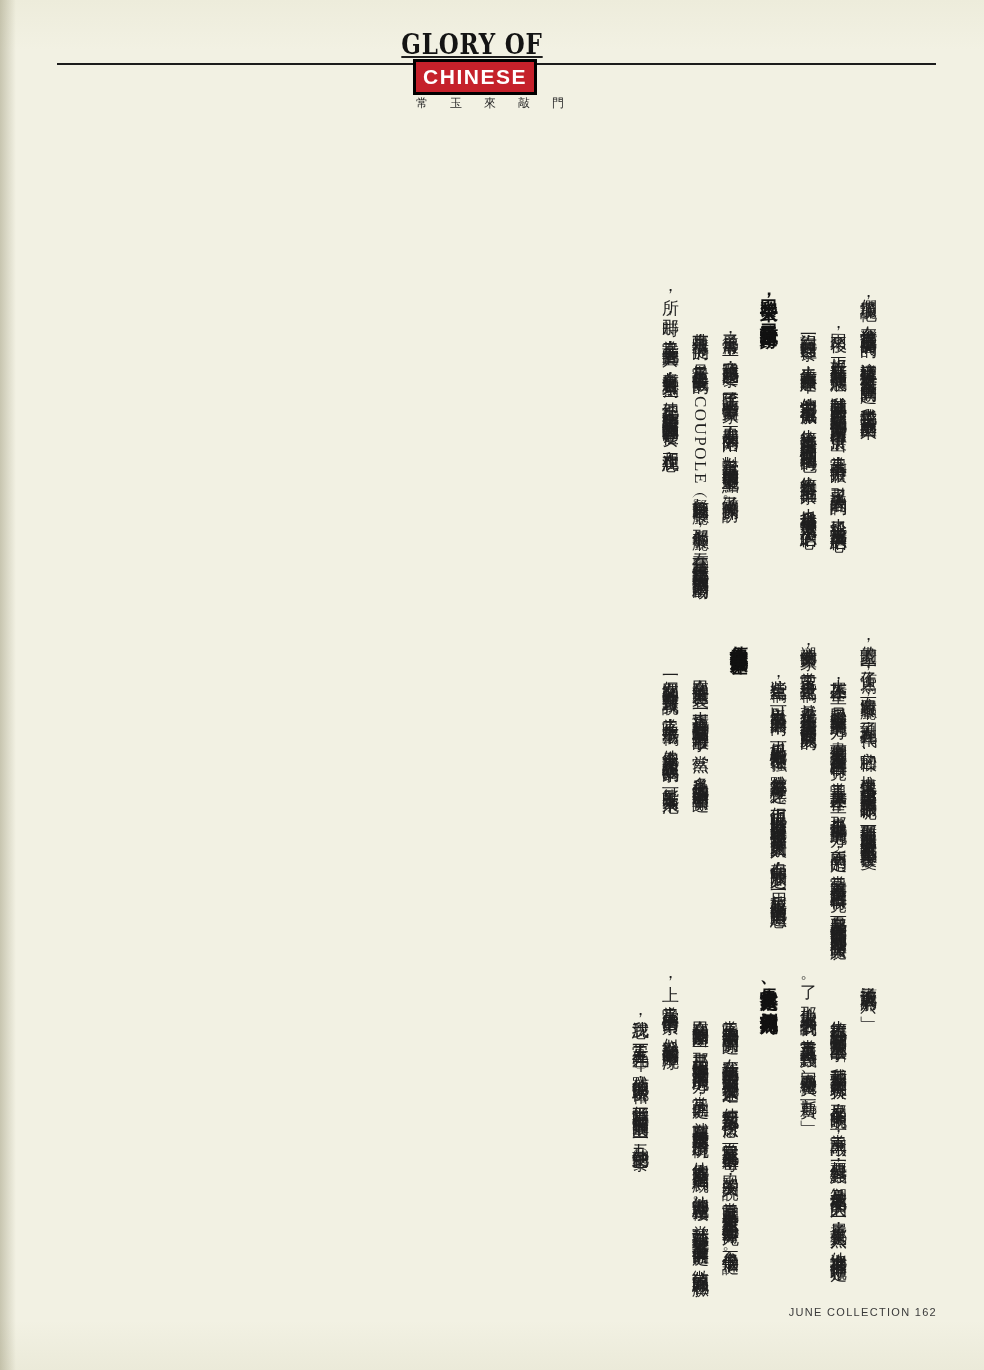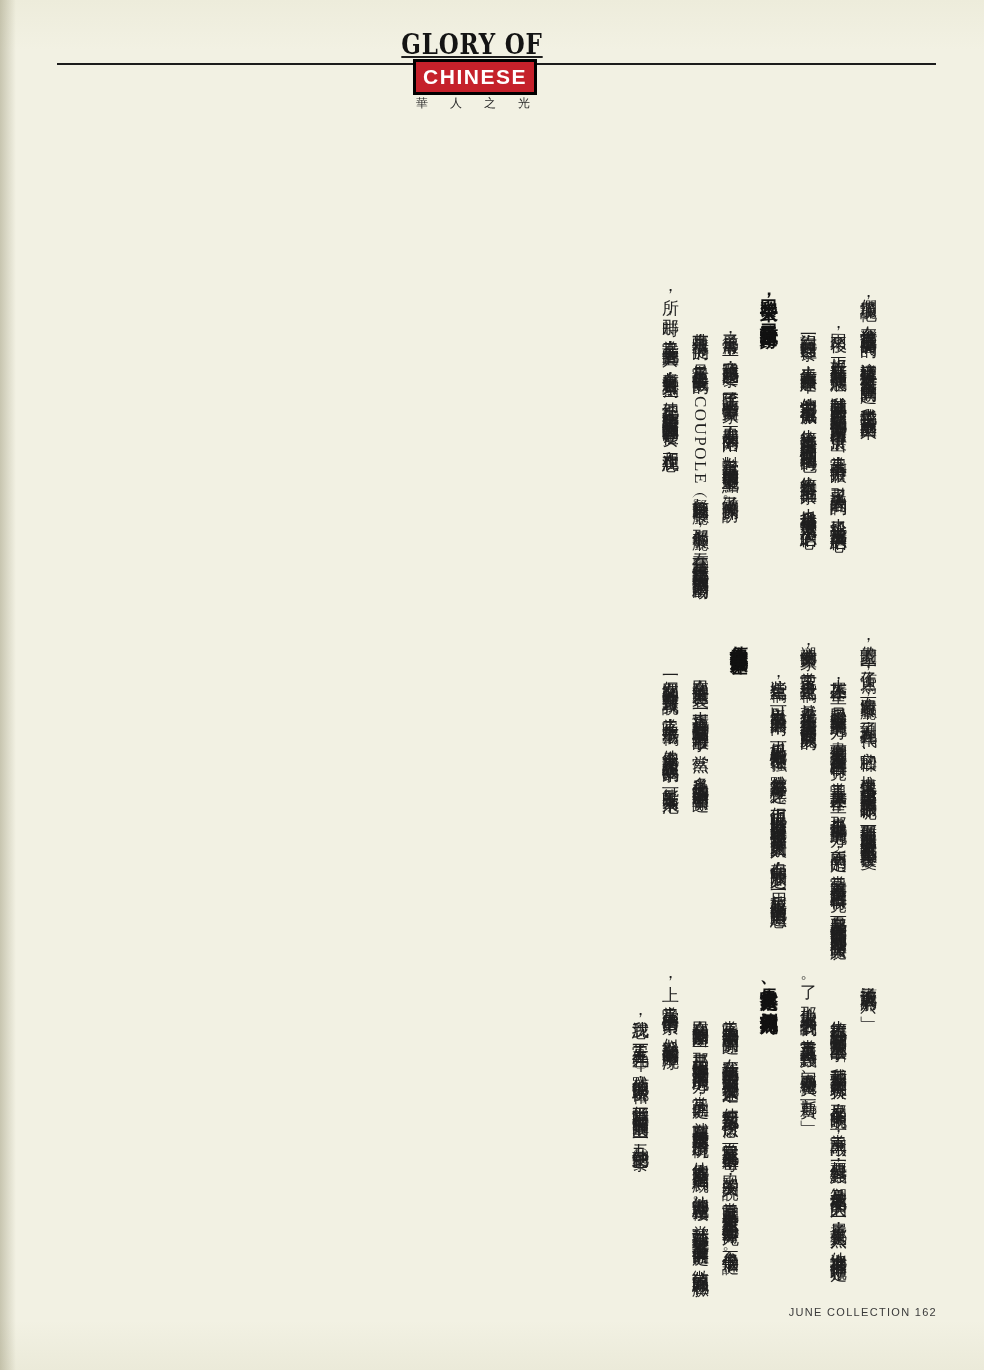--- a/index.html
+++ b/index.html
@@ -74,21 +74,21 @@
 <body>
 
 <main class="page">
 
   <header class="masthead">
     <div class="glory">GLORY OF</div>
     <div class="mast-rule"></div>
     <div class="chinese-box" style="background:#c5212b;">
       <span>CHINESE</span>
     </div>
-    <div class="mast-subtitle">華人之光</div>
+    <div class="mast-subtitle">常玉來敲門</div>
   </header>
 
   <section class="band band-1">
     <p class="cont">們說服了他，在台灣推常玉是需要時間的，這樣總算解決了一次要付大筆資金的問題，我也帶了六張常玉的畫回來。</p>
     <p>回來後，正好趕上在新光三越的徐悲鴻展，我以其中的兩張放在「徐悲鴻和他的畫家朋友」項目中一併展出，常玉的畫十分搶眼，引起了許多人的詢問，也給了我主辦常玉展的信心。</p>
     <p>記得有一回前往巴黎，去看朱德群和陳建中，他們對常玉也很佩服，朱德群推崇常玉作品中的獨創性是他的特色。朱德群對常玉的推崇，也爲我積極籌展常玉增添了不少的信心。</p>
     <h3>巴黎去來，尋訪常玉當年足跡</h3>
     <p>爲了籌展常玉，我跑了好幾趟巴黎，除了走訪了一些華裔畫家，更在朋友的陪同下，對常玉當年活動的幾個重要地點，做了實際的探訪。</p>
     <p>其中最值得一提的，是常玉生前常去吃飯的LA COUPOLE餐廳（圓頂餐廳）。那個餐廳，在二〇至三〇年代就是巴黎當代畫家們聚會的場所，那時，常玉帶著他的畫具，在餐廳裏對景寫生，他把三〇年代穿著時髦前去喝咖啡的巴黎仕女，和正在沈思</p>
   </section>

